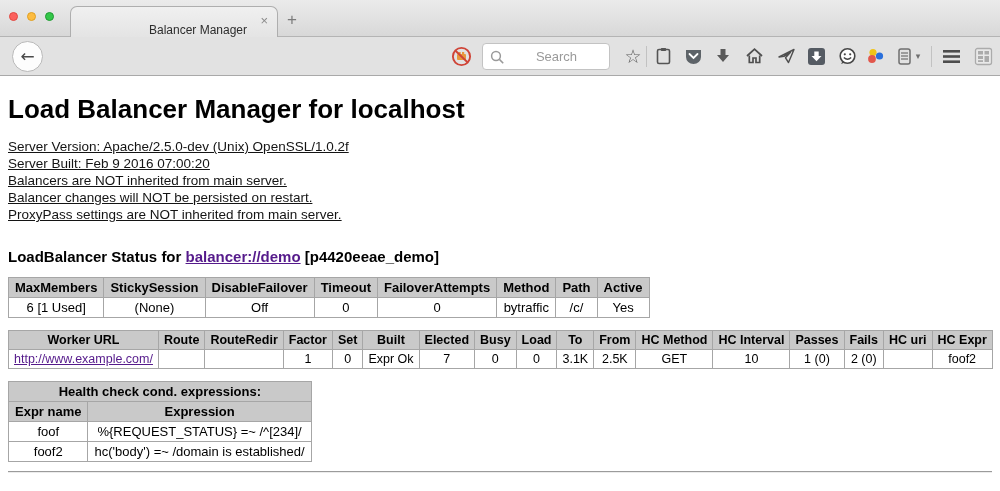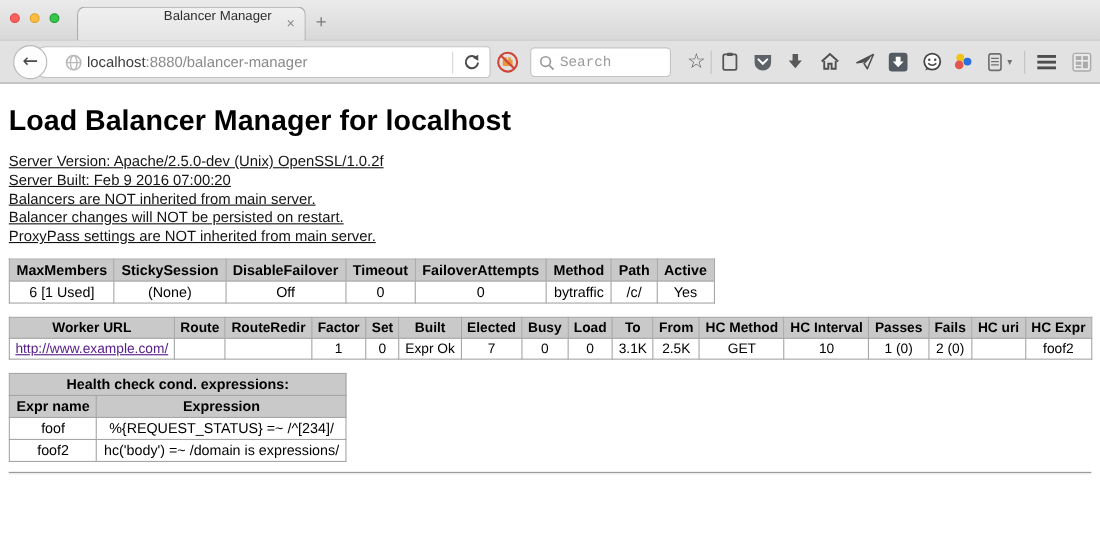--- a/index.html
+++ b/index.html
@@ -8,21 +8,21 @@
 
   
   .titlebar { position:relative; height:37px;
     background:linear-gradient(#ebebeb,#d8d8d8); border-bottom:1px solid #b4b4b4; }
   .traffic { position:absolute; top:12px; width:9px; height:9px; border-radius:50%; }
   .tl-red    { left:9px;  background:#fc615d; border:0.5px solid #e14942; }
   .tl-yellow { left:27px; background:#fdbc40; border:0.5px solid #dfa023; }
   .tl-green  { left:45px; background:#34c749; border:0.5px solid #1f9a31; }
   .tab { position:absolute; left:70px; top:6px; width:208px; height:31px;
     background:linear-gradient(#f0f0f0,#e4e4e4); border:1px solid #aeaeae; border-bottom:none;
-    border-radius:7px 7px 0 0; display:flex; align-items:flex-start; justify-content:center;padding-left:48px; }
+    border-radius:7px 7px 0 0; display:flex; align-items:flex-end; justify-content:center;padding-left:48px; }
   .tab-title { font-size:12px; color:#2d2d2d; }
   .tab-close { position:absolute; right:9px; top:7px; font-size:13px; color:#8a8a8a;
     line-height:14px; cursor:default; }
   .newtab { position:absolute; left:287px; top:10px; font-size:17px; color:#7b7b7b; }
 
   .navbar { position:relative; height:39px; background:#e2e2e2; border-bottom:1px solid #a9a9a9; }
   .backbtn { position:absolute; left:12px; top:4px; width:31px; height:31px; border-radius:50%;
     background:#fdfdfd; border:1px solid #b9b9b9; z-index:3;
     display:flex; align-items:center; justify-content:center; }
   .backbtn span { font-size:17px; color:#4a4a4a; font-family:"DejaVu Sans",sans-serif; line-height:1; }
@@ -31,21 +31,21 @@
   .globe { position:absolute; left:30px; top:6px; }
   .urltext { position:absolute; left:50px; top:0; line-height:27px; font-size:13.5px; color:#3c3c3c; white-space:nowrap; }
   .urltext .dim { color:#8a8a8a; }
   .url-sep { position:absolute; right:33px; top:4px; width:1px; height:20px; background:#d6d6d6; }
   .reload { position:absolute; right:7px; top:5px; }
   .blocked { position:absolute; left:452px; top:9px; }
   .searchbar { position:absolute; left:482px; top:6px; width:128px; height:27px; background:#fff;
     border:1px solid #c3c3c3; border-radius:4px; }
   .searchbar svg { position:absolute; left:7px; top:6px; }
   .searchbar input { position:absolute; left:26px; top:1px; width:95px; height:23px; border:none;
-    outline:none; font-size:13px; color:#3b82f6; font-family:Liberation Mono, monospace; background:transparent; }
+    outline:none; font-size:13px; color:#3b82f6; font-family:Liberation Sans, sans-serif; background:transparent;text-align:center; }
   .searchbar input::placeholder { color:#9a9a9a; } 
   .icon { position:absolute; width:22px; height:22px; top:8px;
     display:flex; align-items:center; justify-content:center; }
   .vsep { position:absolute; top:9px; width:1px; height:21px; background:#c2c2c2; }
   .star-glyph { font-family:"DejaVu Sans",sans-serif; font-size:19px; color:#5a5a5a; line-height:1; }
   .caret-glyph { font-size:9px; color:#6f6f6f; }
 
   
   .content { padding:0 8px; background:#fff; }
   h1.pagetitle { font-size:26px; font-weight:bold; color:#000; padding:18px 0 0 0; letter-spacing:0; }
@@ -70,37 +70,20 @@
   <div class="traffic tl-yellow"></div>
   <div class="traffic tl-green"></div>
   <div class="tab">
     <span class="tab-title">Balancer Manager</span>
     <span class="tab-close">×</span>
   </div>
   <div class="newtab">+</div>
 </div>
 
 <div class="navbar">
-  <div class="urlbar">
-    <span class="globe">
-      <svg width="16" height="16" viewBox="0 0 16 16">
-          <circle cx="8" cy="8" r="6.5" fill="none" stroke="#b8b8b8" stroke-width="1.4"></circle>
-          <ellipse cx="8" cy="8" rx="3" ry="6.5" fill="none" stroke="#b8b8b8" stroke-width="1.2"></ellipse>
-          <line x1="1.5" y1="8" x2="14.5" y2="8" stroke="#b8b8b8" stroke-width="1.2"></line>
-        </svg>
-    </span>
-    <span class="urltext"><span>localhost</span><span class="dim">:8880/balancer-manager</span></span>
-    <span class="url-sep"></span>
-    <span class="reload">
-      <svg width="18" height="18" viewBox="0 0 18 18">
-          <path d="M13.8 5.5 A 5.6 5.6 0 1 0 14.6 9" fill="none" stroke="#4c4c4c" stroke-width="1.8"></path>
-          <polygon points="14.8,1.8 14.8,7.2 9.8,4.6" fill="#4c4c4c"></polygon>
-        </svg>
-    </span>
-  </div>
   <div class="backbtn">
     <span>←</span>
   </div>
   <span class="icon blocked" style="left:450px;top:8px;">
     <svg width="21" height="21" viewBox="0 0 21 21">
         <rect x="6" y="8" width="9" height="6" rx="1" fill="#e8973c"></rect>
         <rect x="7.5" y="6" width="2.2" height="2.5" fill="#e8973c"></rect>
         <rect x="11" y="6" width="2.2" height="2.5" fill="#e8973c"></rect>
         <circle cx="10.5" cy="10.5" r="8.6" fill="none" stroke="#cf4437" stroke-width="1.9"></circle>
         <line x1="4.5" y1="4.7" x2="16.5" y2="16.3" stroke="#cf4437" stroke-width="1.9"></line>
@@ -203,20 +186,25 @@
   <h1 class="pagetitle">Load Balancer Manager for localhost</h1>
 
   <div class="info">
     <div>Server Version: Apache/2.5.0-dev (Unix) OpenSSL/1.0.2f</div>
     <div>Server Built: Feb 9 2016 07:00:20</div>
     <div>Balancers are NOT inherited from main server.</div>
     <div>Balancer changes will NOT be persisted on restart.</div>
     <div>ProxyPass settings are NOT inherited from main server.</div>
   </div>
 
+  <h3 class="lbhead">
+    <span>LoadBalancer Status for</span>
+    <a href="#">balancer://demo</a>
+    <span>[p4420eeae_demo]</span>
+  </h3>
 
   <table class="t">
     <tbody>
         <tr>
       <th>MaxMembers</th>
       <th>StickySession</th>
       <th>DisableFailover</th>
       <th>Timeout</th>
       <th>FailoverAttempts</th>
       <th>Method</th>
@@ -287,19 +275,19 @@
     <tr>
       <th>Expr name</th>
       <th>Expression</th>
     </tr>
     <tr>
       <td>foof</td>
       <td class="cell-left">%{REQUEST_STATUS} =~ /^[234]/</td>
     </tr>
     <tr>
       <td>foof2</td>
-      <td class="cell-left">hc('body') =~ /domain is expressions/</td>
+      <td class="cell-left">hc('body') =~ /domain is established/</td>
     </tr>
   </tbody>
     </table>
 
   <hr class="endrule">
 </div>
 
 </body></html>

